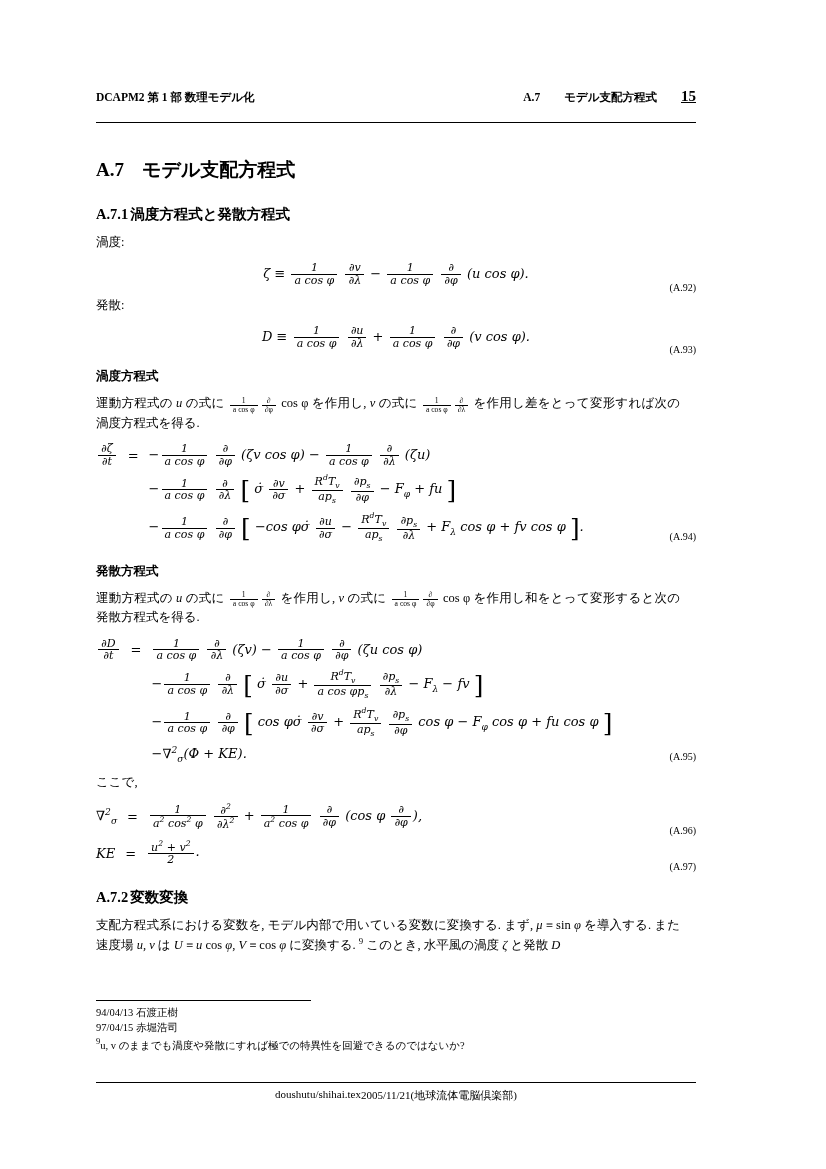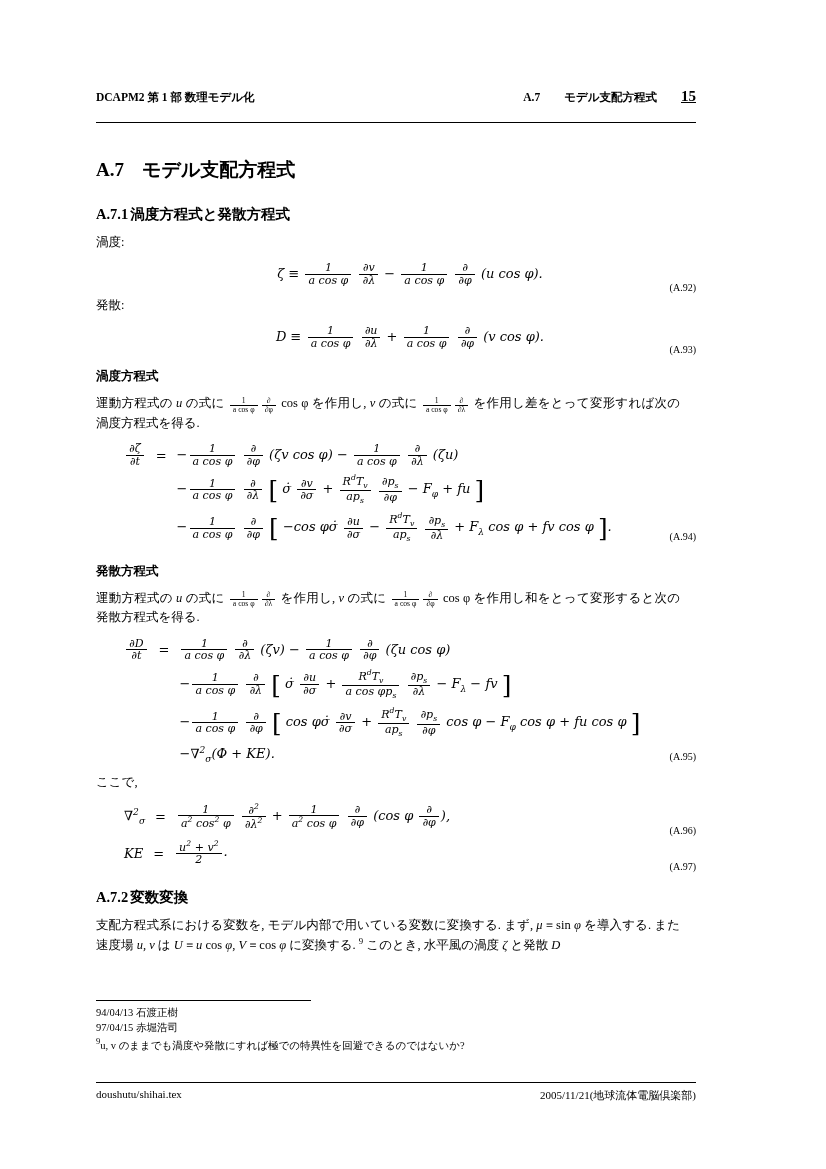--- a/index.html
+++ b/index.html
@@ -111,21 +111,21 @@
     align-items: center;
     column-gap: 10px;
     row-gap: 7px;
     font-family: "DejaVu Serif", serif;
     font-style: italic;
     font-size: 13px;
   }
   .aligned .lhs { text-align: right; }
   .aligned .rel { text-align: center; font-style: normal; }
   .aligned .rhs { text-align: left; }
-  .eqblock { position: relative; margin-top: 10px; margin-left: 28px; }
+  .eqblock { position: relative; margin-top: 10px; }
   .eqblock .tag { top: auto; }
 
   
   .footnotes {
     position: absolute;
     left: 96px;
     top: 1000px;
     width: 600px;
     font-size: 10.5px;
     line-height: 1.45;
@@ -138,21 +138,21 @@
   .footnotes .fn { }
   .footnotes sup { font-size: 8.5px; }
 
   
   .pagefoot {
     position: absolute;
     left: 96px;
     top: 1082px;
     width: 600px;
     display: flex;
-    justify-content: space-between;
+    justify-content: center;
     font-size: 11px;
     border-top: 1px solid #000;
     padding-top: 5px;
   }
   sub, sup { font-size: 0.7em; }
 </style>
 </head>
 <body>
 
 <div class="page">

